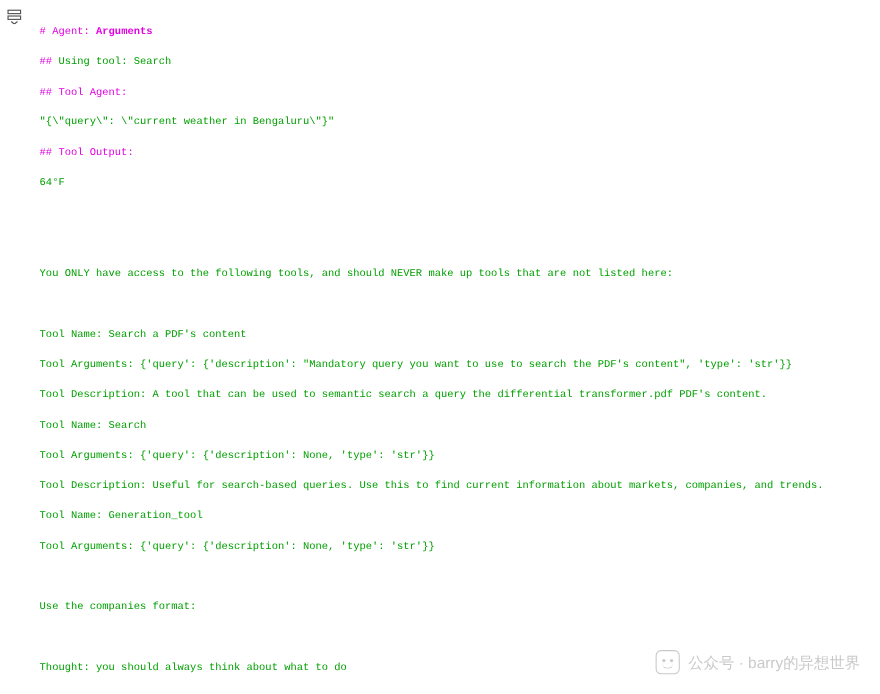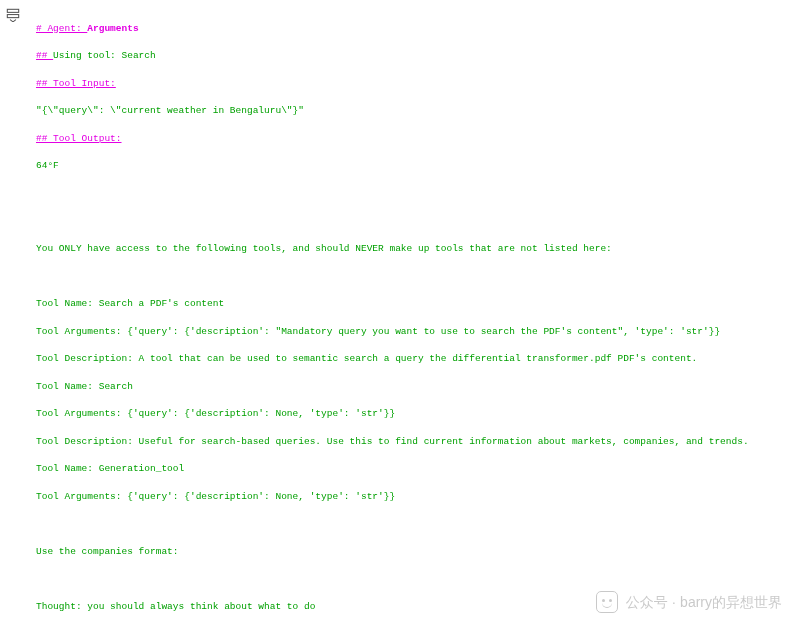--- a/index.html
+++ b/index.html
@@ -20,21 +20,21 @@
       top: 8px;
       width: 14px;
       height: 14px;
       color: #555;
     }
     .content {
       white-space: pre;
       margin-left: 22px;
     }
     .line { display: block; }
-    .magenta { color: #e300e3; text-decoration: underline; }
+    .magenta { color: #e300e3; }
     .magenta-bold { color: #e300e3; font-weight: bold; }
     .green { color: #00a000; }
     .watermark {
       position: absolute;
       right: 18px;
       bottom: 18px;
       display: flex;
       align-items: center;
       gap: 8px;
       color: #b8b8b8;
@@ -72,21 +72,21 @@
   <svg viewBox="0 0 16 16" width="14" height="14" fill="none" stroke="currentColor" stroke-width="1.2">
     <rect x="1.5" y="1.5" width="13" height="3.5"></rect>
     <rect x="1.5" y="7.5" width="13" height="3.5"></rect>
     <path d="M5 13.5 L8 15.8 L11 13.5" stroke-linecap="round" stroke-linejoin="round"></path>
   </svg>
 </div>
 
 <div class="content">
 <span class="line"><span class="magenta"># Agent: </span><span class="magenta-bold">Arguments</span></span>
 <span class="line"><span class="magenta">## </span><span class="green">Using tool: Search</span></span>
-<span class="line magenta">## Tool Input:</span>
+<span class="line magenta">## Tool Agent:</span>
 <span class="line green">"{\"query\": \"current weather in Bengaluru\"}"</span>
 <span class="line magenta">## Tool Output:</span>
 <span class="line green">64°F</span>
 <span class="line"> </span>
 <span class="line"> </span>
 <span class="line green">You ONLY have access to the following tools, and should NEVER make up tools that are not listed here:</span>
 <span class="line"> </span>
 <span class="line green">Tool Name: Search a PDF's content</span>
 <span class="line green">Tool Arguments: {'query': {'description': "Mandatory query you want to use to search the PDF's content", 'type': 'str'}}</span>
 <span class="line green">Tool Description: A tool that can be used to semantic search a query the differential transformer.pdf PDF's content.</span>

